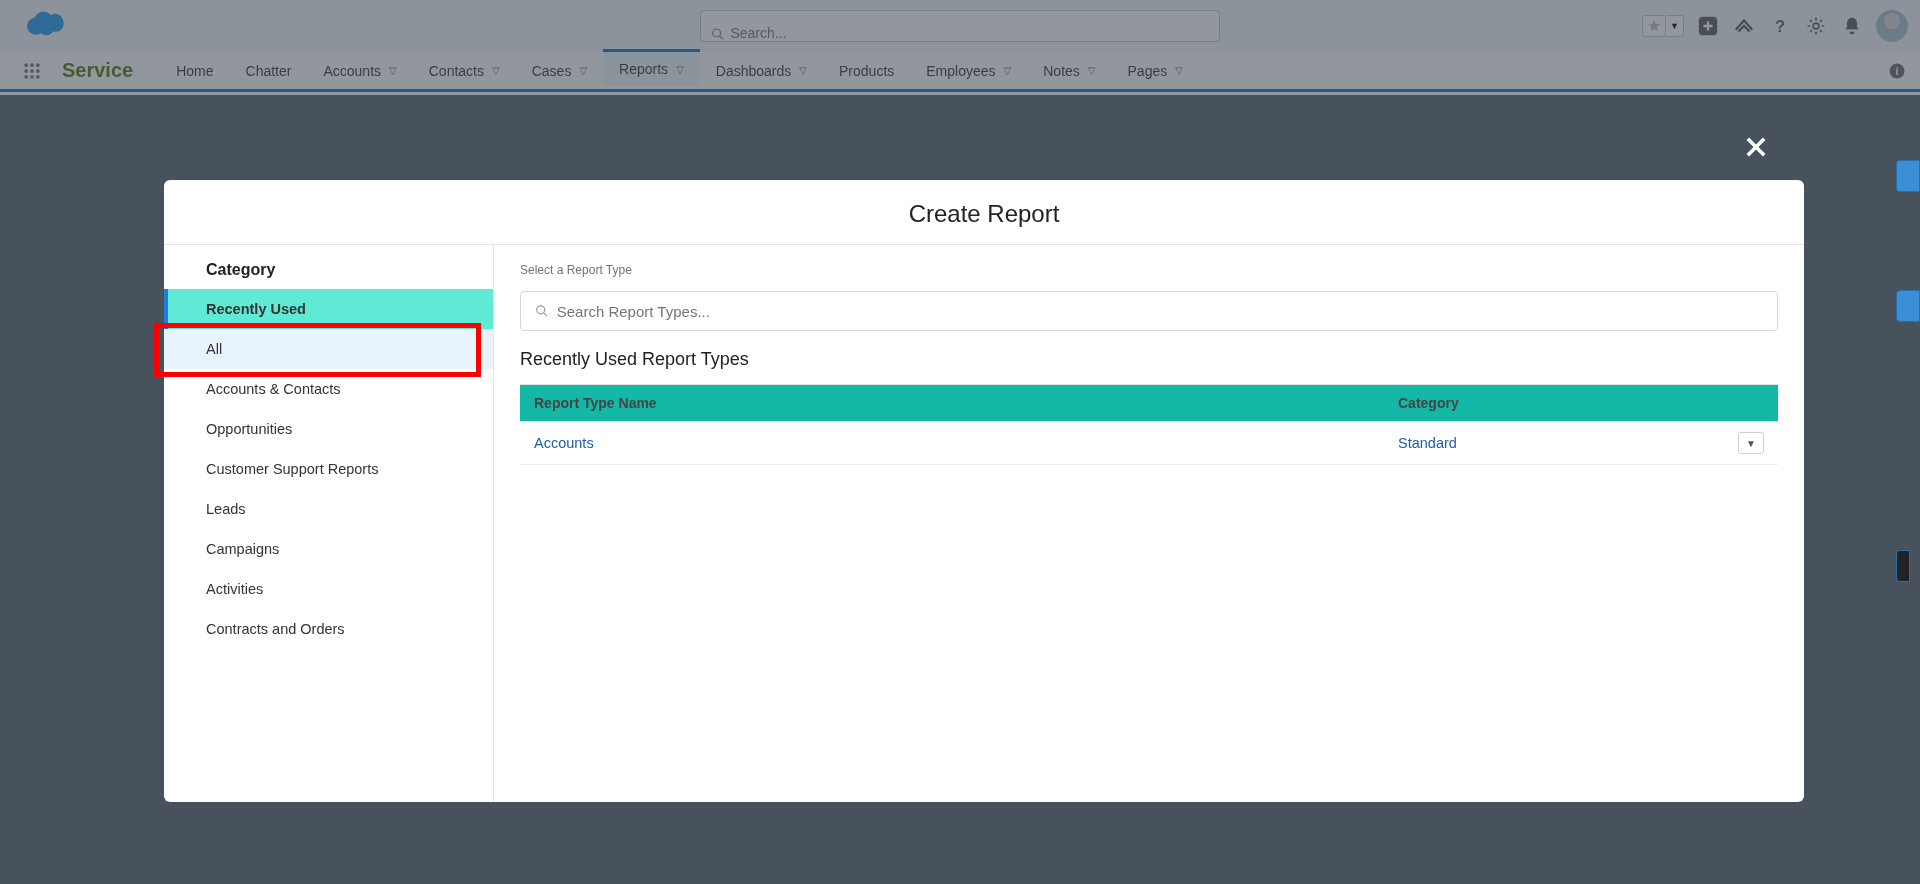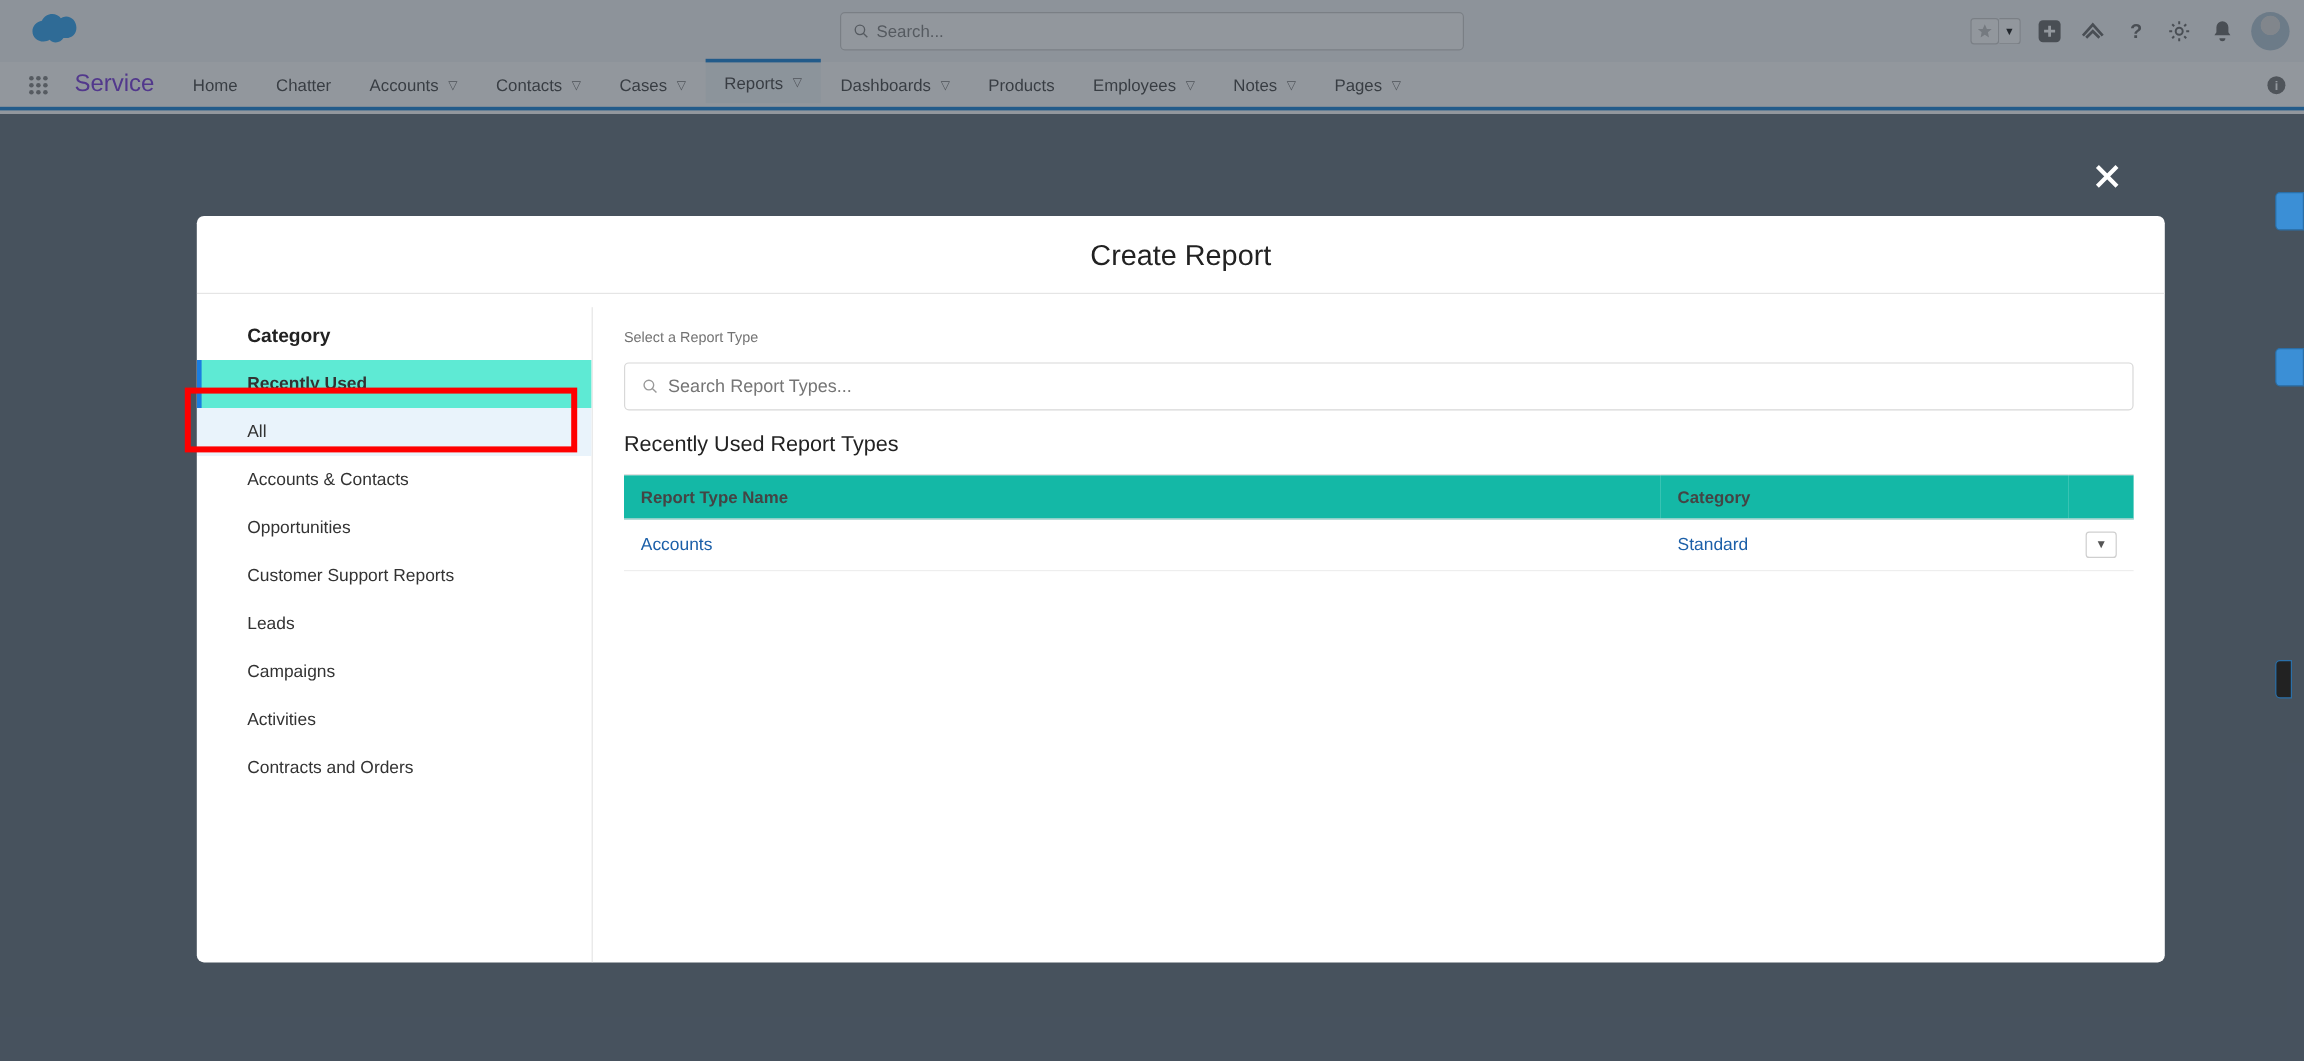--- a/index.html
+++ b/index.html
@@ -30,21 +30,21 @@
 }
 .sf-cloud {
   width: 46px; height: 32px; margin-left: 10px; margin-right: 20px;
 }
 .search-wrap {
   position: absolute; left: 50%; transform: translateX(-50%);
   width: 520px;
 }
 .search-box {
   width: 100%; height: 32px; border:1px solid #c9c9c9; border-radius:4px;
-  background:#fff; display:flex; align-items:center; padding:0 10px;
+  background:#fff; display:flex; align-items:flex-end; padding:0 10px;
   color:#666; font-size:14px;
 }
 .search-box svg { margin-right:6px; }
 .header-right {
   margin-left:auto; display:flex; align-items:center; gap:12px;
 }
 .hr-icon { width:24px; height:24px; color:#5a5a5a; display:flex; align-items:center; justify-content:center; }
 .favorite-group { display:flex; align-items:center; }
 .fav-btn { border:1px solid #c9c9c9; border-radius:3px; width:24px; height:22px; display:flex; align-items:center; justify-content:center; background:#fff; }
 .fav-dd { border:1px solid #c9c9c9; border-left:none; border-radius:0 3px 3px 0; width:18px; height:22px; display:flex; align-items:center; justify-content:center; background:#fff; font-size:9px;}
@@ -52,42 +52,41 @@
 
 .nav-bar {
   height: 40px;
   background: #fff;
   border-bottom: 3px solid #0076d3;
   display: flex; align-items:center;
   padding: 0 14px 0 22px;
   position: relative; z-index:1;
 }
 .waffle { width:20px; height:20px; margin-right:20px; color:#777; }
-.app-name { font-size:20px; color:#6d28d9; margin-right:16px; }
+.app-name { font-size:20px; color:#4d7c0f; margin-right:27px;font-weight:bold; }
 .nav-items { display:flex; align-items:stretch; height:100%; gap:0; }
 .nav-item { display:flex; align-items:center; padding:0 16px; font-size:14px; color:#333; gap:8px; height:100%; }
 .nav-item.active { background:#f2f7fb; border-top:3px solid #0076d3; margin-top:-3px; font-weight:500;}
 .nav-chev { font-size:10px; color:#666; }
 .nav-info { margin-left:auto; width:18px; height:18px; color:#666; }
 
 .dark-body {
   position:absolute; top:95px; left:0; right:0; bottom:0;
   background:#55626f; z-index:1;
 }
 
 .modal {
   position:absolute;
   left:164px; top:180px;
   width:1640px; height:622px;
   background:#fff;
   border-radius:6px;
   z-index:10;
   display:flex; flex-direction:column;
   overflow:hidden;
-  gap:11px;
 }
 .modal-close {
   position:absolute; right:150px; top:132px; z-index:11;
   color:#fff; font-size:32px; cursor:pointer;
 }
 .modal-title {
   text-align:center; padding:20px 0 16px; font-size:24px; color:#222; border-bottom:1px solid #e5e5e5;
 }
 .modal-body { display:flex; flex:1; min-height:0; }
 .sidebar {

